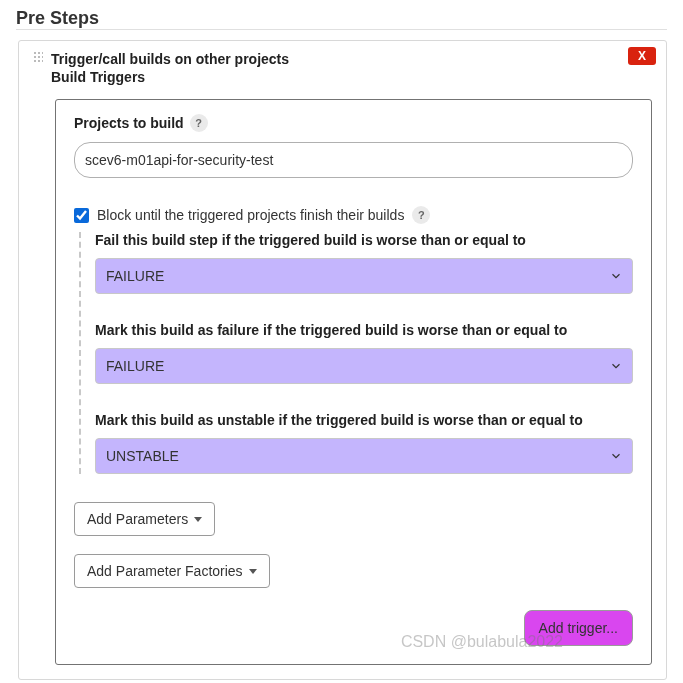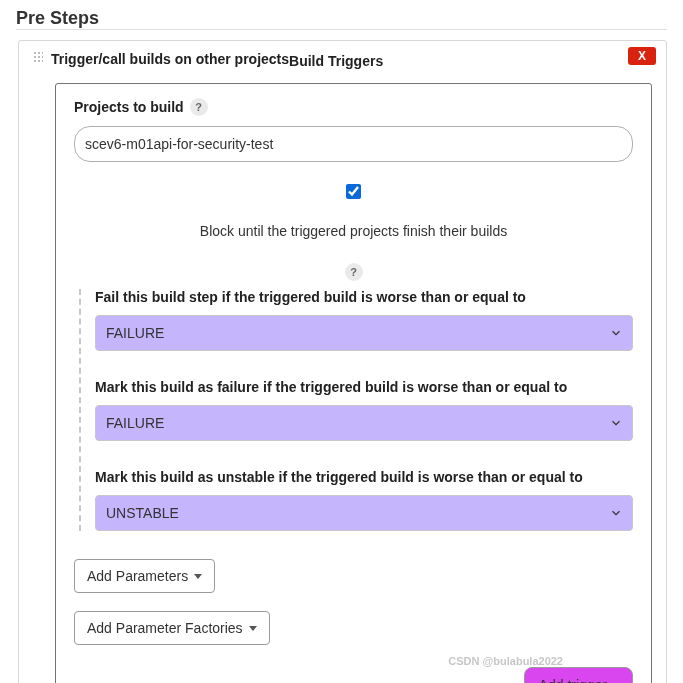--- a/index.html
+++ b/index.html
@@ -52,21 +52,21 @@
       background-size: 4px 4px;
       background-position: 0 0;
     }
     .step-header {
       display: flex;
       align-items: flex-start;
       gap: 4px;
     }
     .step-titles {
       display: flex;
-      flex-direction: row;
+      flex-direction: column;
     }
     .step-title {
       font-weight: 700;
       font-size: 14px;
       color: #222;
     }
     .step-subtitle {
       font-weight: 700;
       font-size: 14px;
       color: #222;
@@ -106,23 +106,22 @@
       padding: 9px 10px;
       border: 1px solid #b0b0b0;
       border-radius: 16px;
       font-size: 14px;
       color: #333;
       outline: none;
     }
     .checkbox-row {
       display: flex;
       align-items: center;
-      gap: 24px;
-      margin-top: 22px;
-      flex-direction: column;
+      gap: 8px;
+      margin-top: 28px;
     }
     .checkbox-input {
       width: 15px;
       height: 15px;
       accent-color: #0969da;
       cursor: pointer;
     }
     .checkbox-label {
       font-size: 14px;
       font-weight: 400;
@@ -208,26 +207,25 @@
       border: 1px solid #9a9a9a;
       border-radius: 8px;
       background: #d946ef;
       font-size: 14px;
       font-weight: 400;
       color: #333;
       cursor: pointer;
     }
     .watermark {
       position: fixed;
-      bottom: 16px;
+      bottom: 32px;
       right: 120px;
       color: rgba(120,120,120,0.42);
-      font-size: 11px;
+      font-size: 16px;
       pointer-events: none;
-      font-weight: bold;
     }
   </style>
 </head>
 <body>
 
 <div class="section-title">Pre Steps</div>
 
 <div class="outer-panel">
 
   <button class="delete-btn">X</button>

